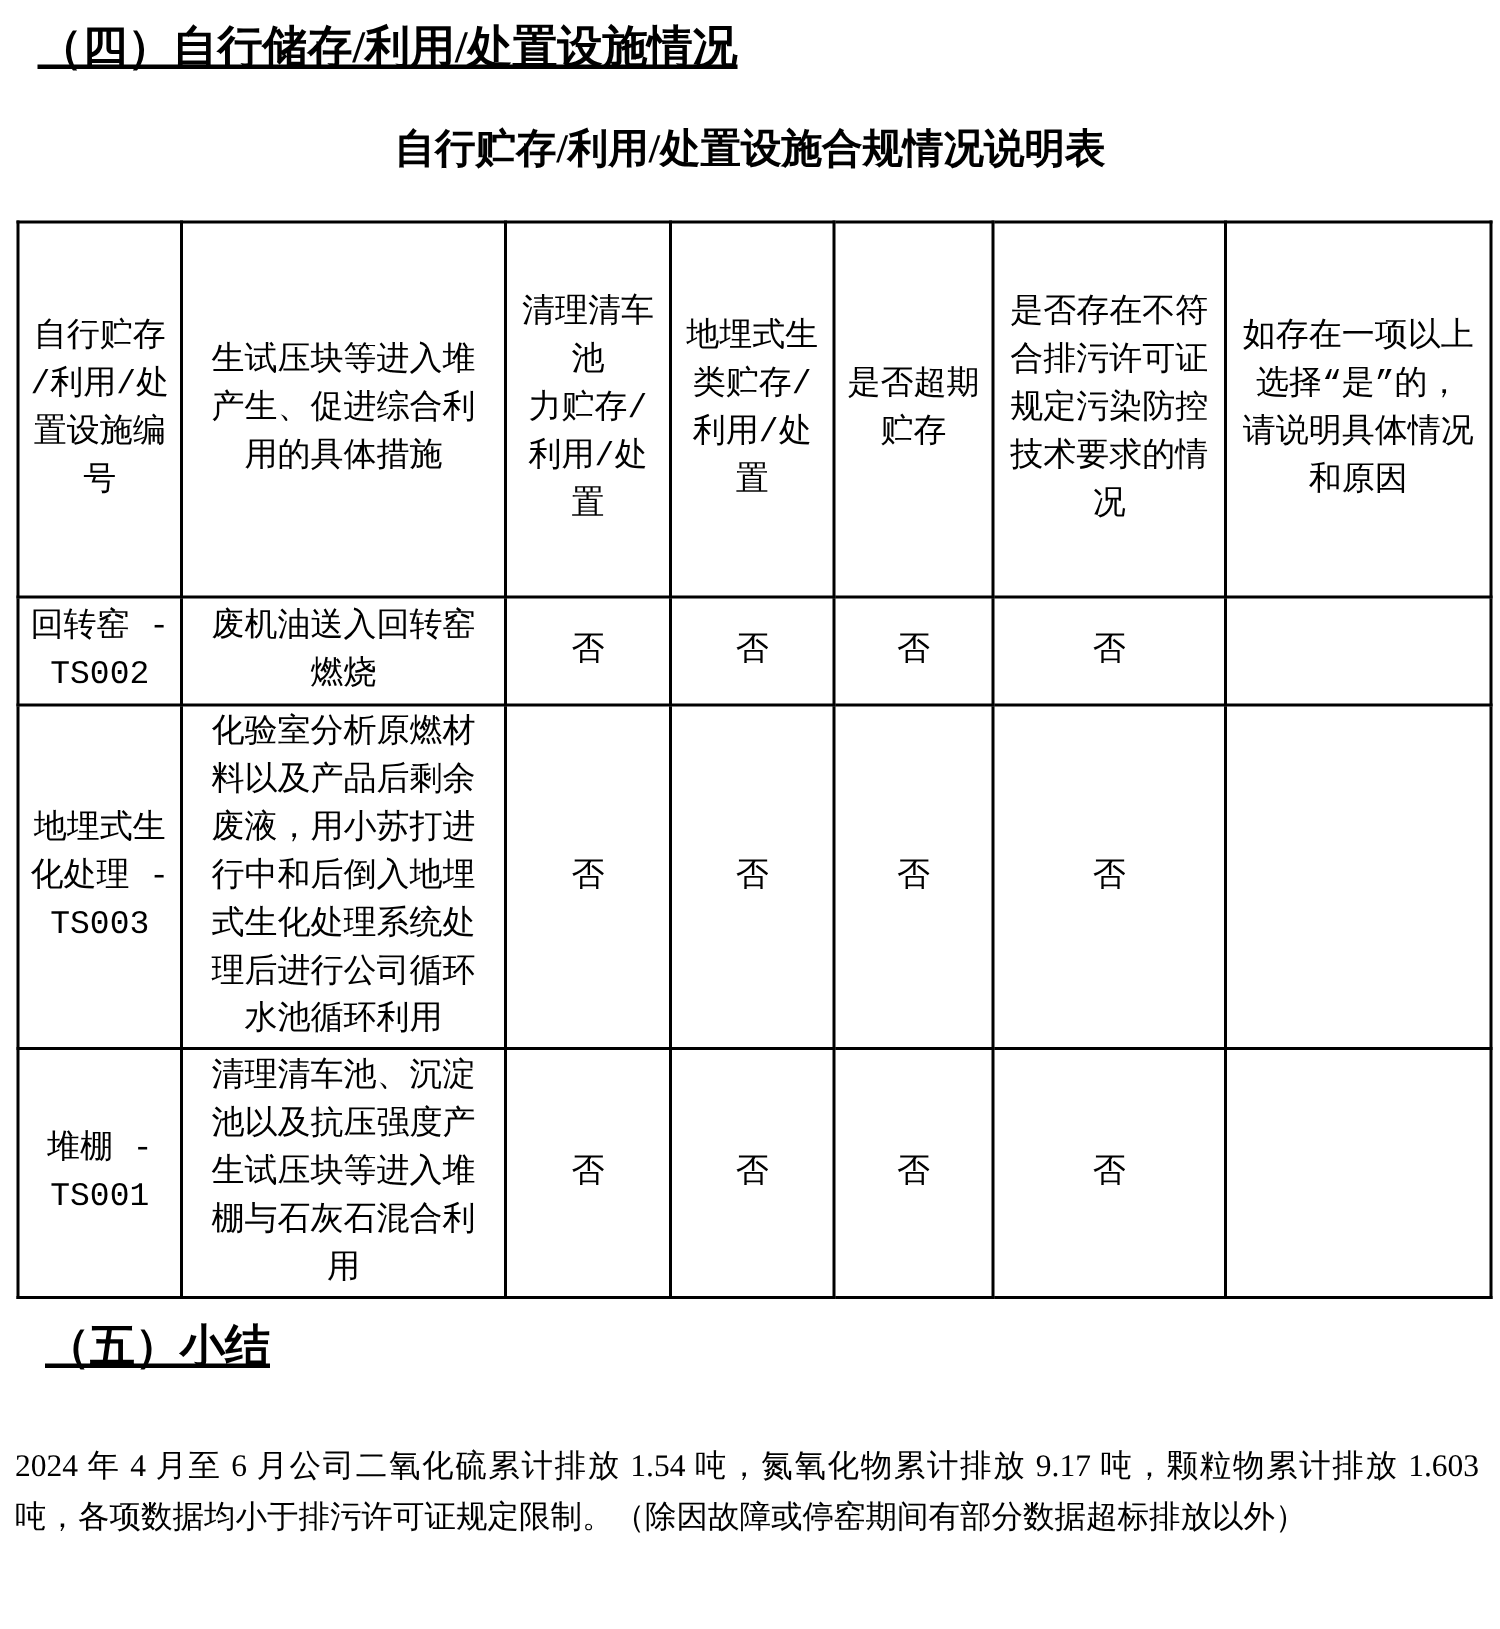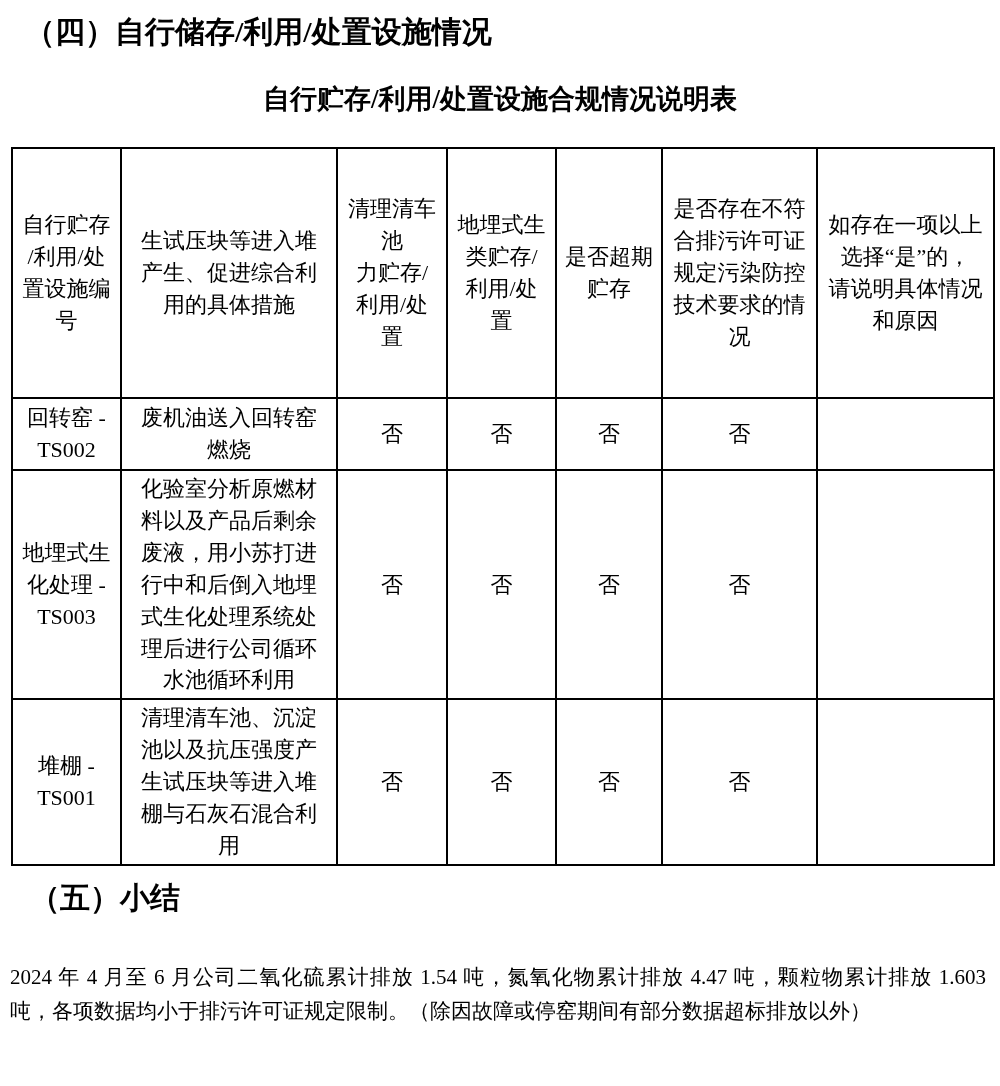--- a/index.html
+++ b/index.html
@@ -11,36 +11,38 @@
     width: 1000px;
     height: 1086px;
     color: #000000;
     font-family: "Liberation Serif", "DejaVu Serif", serif;
     overflow: hidden;
   }
   .sec-heading {
     font-weight: bold;
     font-size: 30px;
     line-height: 1.2;
+    text-decoration: underline;
   }
   #sec4-heading {
     margin: 14px 0 0 25px;
   }
   #table-title {
     font-size: 27px;
     font-weight: bold;
     text-align: center;
     margin-top: 32px;
     line-height: 1.3;
   }
   table.compliance {
     border-collapse: collapse;
     table-layout: fixed;
     width: 982px;
     margin: 30px 0 0 11px;
+    font-family: Liberation Mono, monospace;
   }
   table.compliance td {
     border: 2px solid #000000;
     text-align: center;
     vertical-align: middle;
     font-size: 22px;
     line-height: 1.45;
     padding: 2px 6px;
     white-space: pre-line;
     word-break: break-all;
@@ -149,13 +151,13 @@
       <td>否</td>
       <td>否</td>
       <td>否</td>
       <td></td>
     </tr>
   </tbody>
 </table>
 
 <div class="sec-heading" id="sec5-heading">（五）小结</div>
 
-<div id="summary-paragraph">2024 年 4 月至 6 月公司二氧化硫累计排放 1.54 吨，氮氧化物累计排放 4.47 吨，颗粒物累计排放 1.603 吨，各项数据均小于排污许可证规定限制。（除因故障或停窑期间有部分数据超标排放以外）</div>
+<div id="summary-paragraph">2024 年 4 月至 6 月公司二氧化硫累计排放 1.54 吨，氮氧化物累计排放 9.17 吨，颗粒物累计排放 1.603 吨，各项数据均小于排污许可证规定限制。（除因故障或停窑期间有部分数据超标排放以外）</div>
 
 </body></html>

